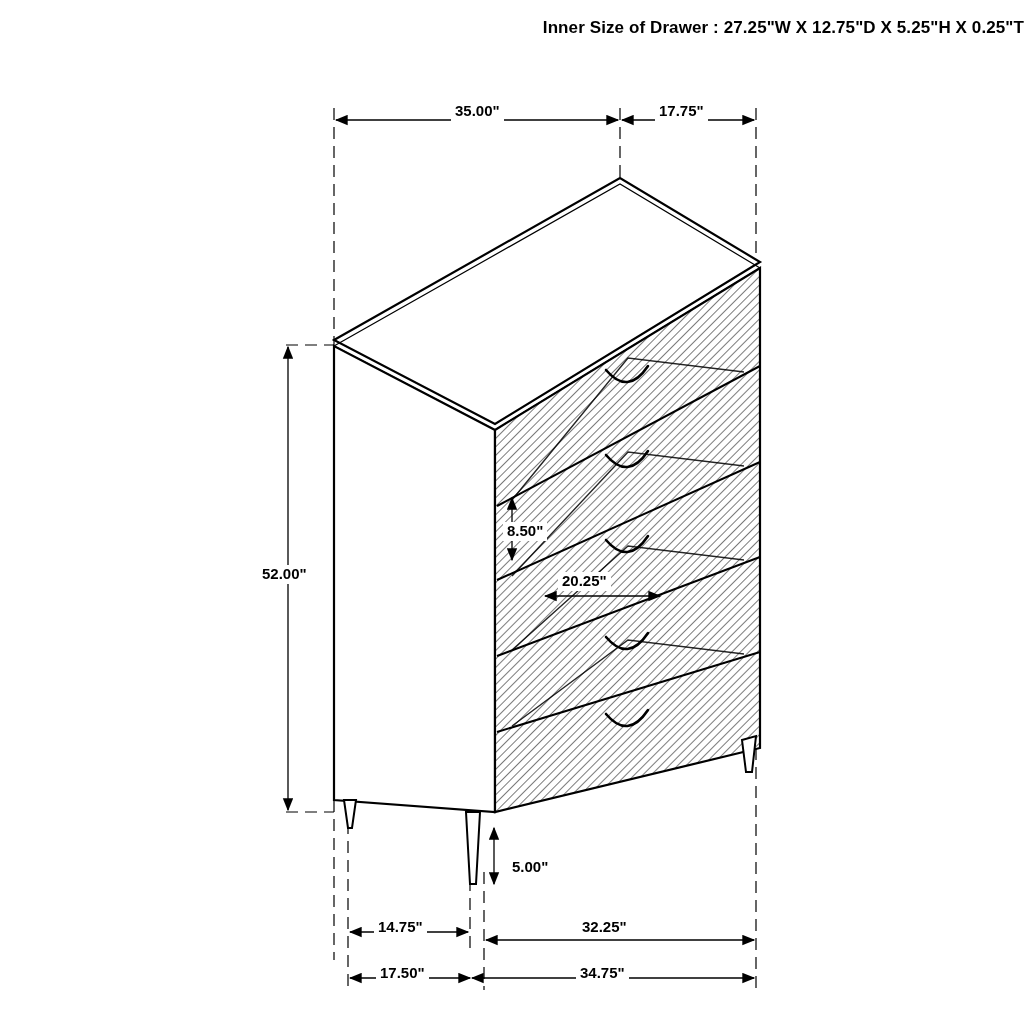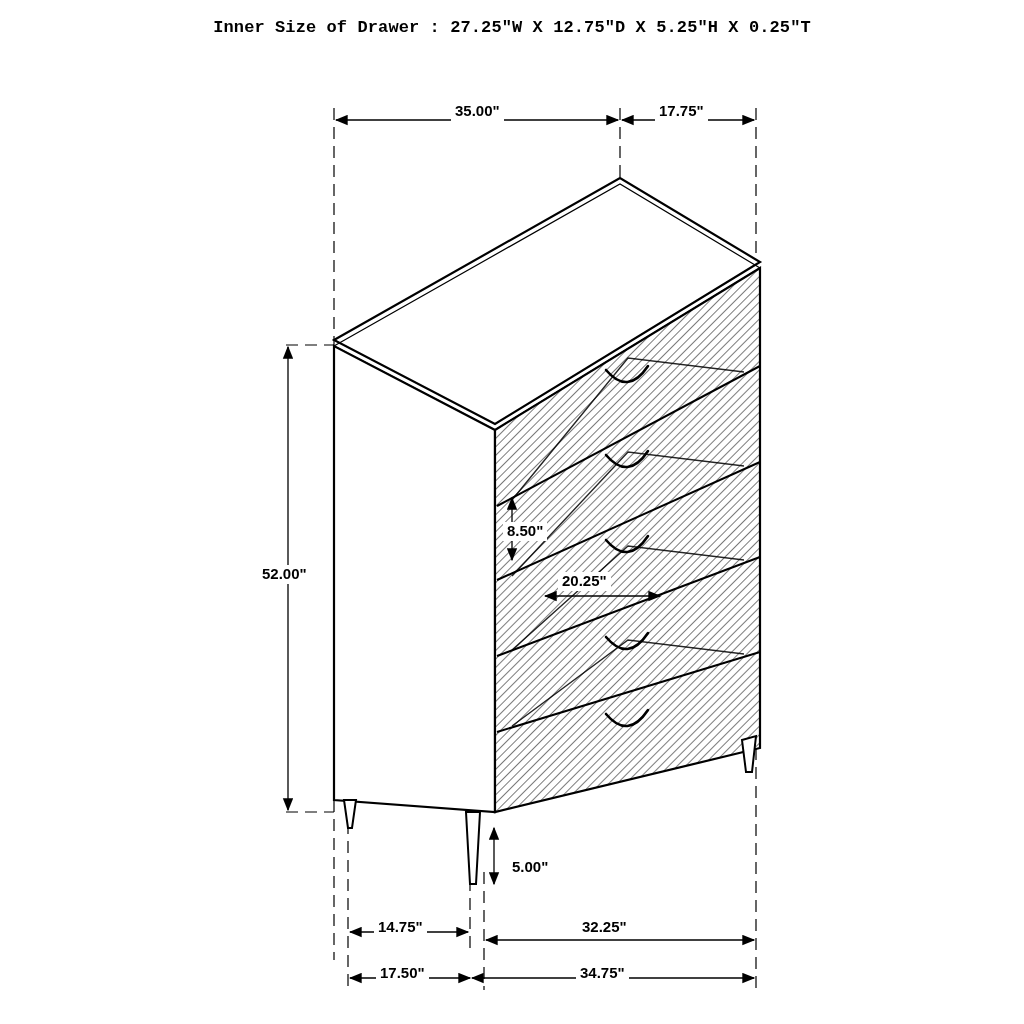--- a/index.html
+++ b/index.html
@@ -19,25 +19,24 @@
     position: absolute;
     left: 0; top: 0;
     width: 1024px;
     height: 1024px;
   }
   .title {
     position: absolute;
     top: 18px;
     left: 0;
     width: 1024px;
-    text-align: center;
+    text-align: right;
     font-size: 17px;
     font-weight: bold;
     letter-spacing: 0.1px;
-    font-family: Liberation Mono, monospace;
   }
   svg {
     position: absolute;
     left: 0; top: 0;
     width: 1024px;
     height: 1024px;
   }
   .dimlabel {
     position: absolute;
     font-size: 15px;

